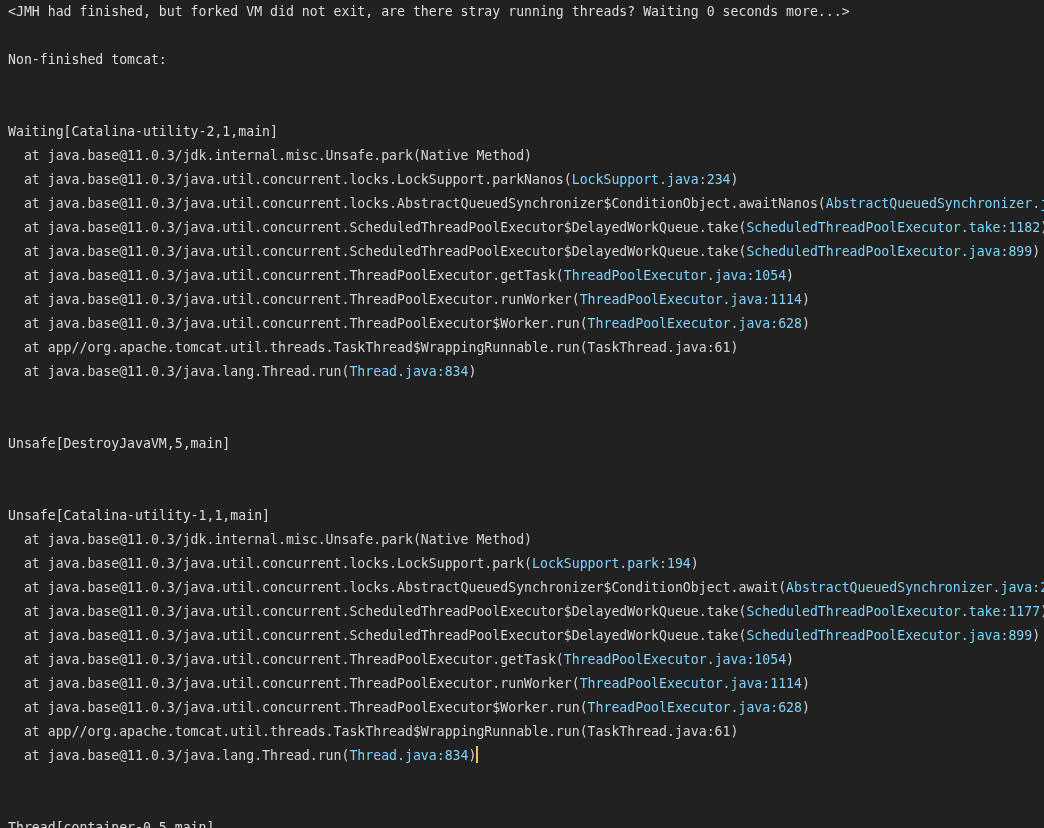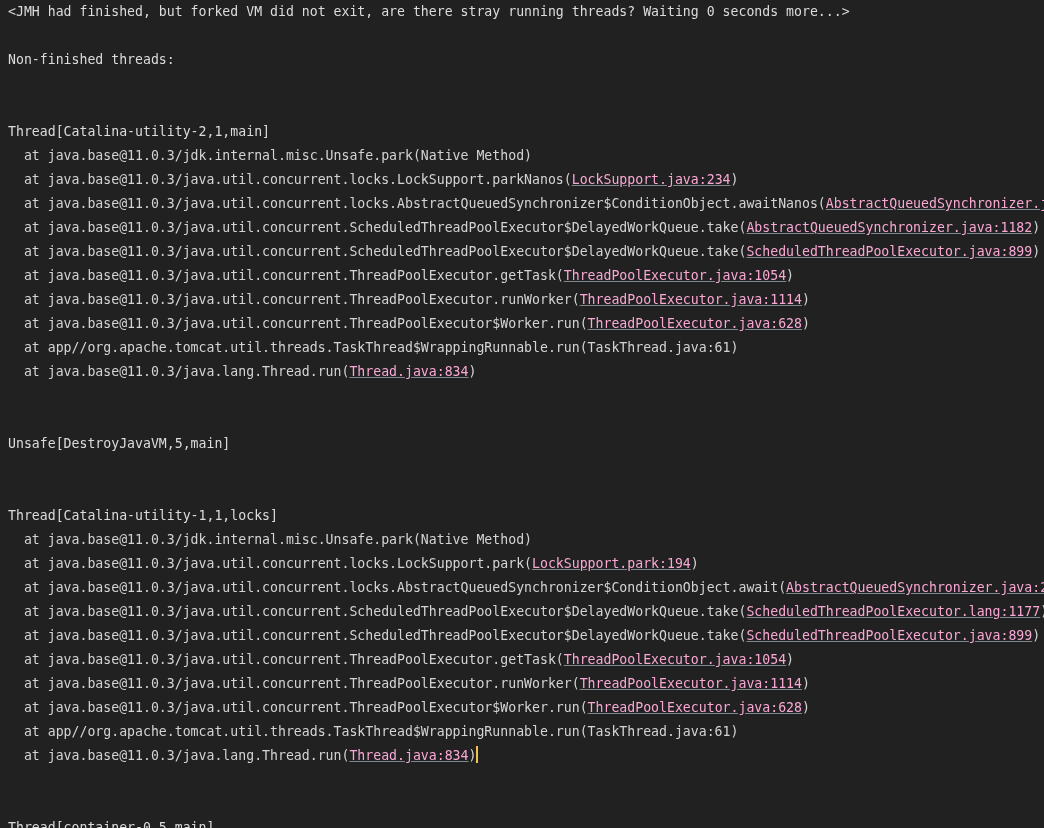--- a/index.html
+++ b/index.html
@@ -36,22 +36,21 @@
   .line.blank {
     height: 24px;
   }
   .line.header {
     color: #dcdcdc;
   }
   .frame {
     color: #d4d4d4;
   }
   .link {
-    color: #f9a8d4;
-    text-decoration: underline;
+    color: #7dd3fc;
     text-decoration-color: #7d878c;
     cursor: pointer;
   }
   .paren {
     color: #d4d4d4;
     text-decoration: none;
   }
   .caret {
     display: inline-block;
     width: 2px;
@@ -60,44 +59,44 @@
     vertical-align: -3px;
     margin-left: 0px;
   }
 </style>
 </head>
 <body>
 
 <div id="console">
     <div class="line header">&lt;JMH had finished, but forked VM did not exit, are there stray running threads? Waiting 0 seconds more...&gt;</div>
     <div class="line blank">&nbsp;</div>
-    <div class="line header">Non-finished threads:</div>
+    <div class="line header">Non-finished tomcat:</div>
     <div class="line blank">&nbsp;</div>
     <div class="line blank">&nbsp;</div>
-    <div class="line header">Thread[Catalina-utility-2,1,main]</div>
+    <div class="line header">Waiting[Catalina-utility-2,1,main]</div>
     <div class="line frame"><span>  at java.base@11.0.3/jdk.internal.misc.Unsafe.park(Native Method)</span></div>
     <div class="line frame"><span>  at java.base@11.0.3/java.util.concurrent.locks.LockSupport.parkNanos(</span><span class="link">LockSupport.java:234</span><span class="paren">)</span></div>
     <div class="line frame"><span>  at java.base@11.0.3/java.util.concurrent.locks.AbstractQueuedSynchronizer$ConditionObject.awaitNanos(</span><span class="link">AbstractQueuedSynchronizer.java:2123</span></div>
-    <div class="line frame"><span>  at java.base@11.0.3/java.util.concurrent.ScheduledThreadPoolExecutor$DelayedWorkQueue.take(</span><span class="link">AbstractQueuedSynchronizer.java:1182</span><span class="paren">)</span></div>
+    <div class="line frame"><span>  at java.base@11.0.3/java.util.concurrent.ScheduledThreadPoolExecutor$DelayedWorkQueue.take(</span><span class="link">ScheduledThreadPoolExecutor.take:1182</span><span class="paren">)</span></div>
     <div class="line frame"><span>  at java.base@11.0.3/java.util.concurrent.ScheduledThreadPoolExecutor$DelayedWorkQueue.take(</span><span class="link">ScheduledThreadPoolExecutor.java:899</span><span class="paren">)</span></div>
     <div class="line frame"><span>  at java.base@11.0.3/java.util.concurrent.ThreadPoolExecutor.getTask(</span><span class="link">ThreadPoolExecutor.java:1054</span><span class="paren">)</span></div>
     <div class="line frame"><span>  at java.base@11.0.3/java.util.concurrent.ThreadPoolExecutor.runWorker(</span><span class="link">ThreadPoolExecutor.java:1114</span><span class="paren">)</span></div>
     <div class="line frame"><span>  at java.base@11.0.3/java.util.concurrent.ThreadPoolExecutor$Worker.run(</span><span class="link">ThreadPoolExecutor.java:628</span><span class="paren">)</span></div>
     <div class="line frame"><span>  at app//org.apache.tomcat.util.threads.TaskThread$WrappingRunnable.run(TaskThread.java:61)</span></div>
     <div class="line frame"><span>  at java.base@11.0.3/java.lang.Thread.run(</span><span class="link">Thread.java:834</span><span class="paren">)</span></div>
     <div class="line blank">&nbsp;</div>
     <div class="line blank">&nbsp;</div>
     <div class="line header">Unsafe[DestroyJavaVM,5,main]</div>
     <div class="line blank">&nbsp;</div>
     <div class="line blank">&nbsp;</div>
-    <div class="line header">Thread[Catalina-utility-1,1,locks]</div>
+    <div class="line header">Unsafe[Catalina-utility-1,1,main]</div>
     <div class="line frame"><span>  at java.base@11.0.3/jdk.internal.misc.Unsafe.park(Native Method)</span></div>
     <div class="line frame"><span>  at java.base@11.0.3/java.util.concurrent.locks.LockSupport.park(</span><span class="link">LockSupport.park:194</span><span class="paren">)</span></div>
     <div class="line frame"><span>  at java.base@11.0.3/java.util.concurrent.locks.AbstractQueuedSynchronizer$ConditionObject.await(</span><span class="link">AbstractQueuedSynchronizer.java:2081</span></div>
-    <div class="line frame"><span>  at java.base@11.0.3/java.util.concurrent.ScheduledThreadPoolExecutor$DelayedWorkQueue.take(</span><span class="link">ScheduledThreadPoolExecutor.lang:1177</span><span class="paren">)</span></div>
+    <div class="line frame"><span>  at java.base@11.0.3/java.util.concurrent.ScheduledThreadPoolExecutor$DelayedWorkQueue.take(</span><span class="link">ScheduledThreadPoolExecutor.take:1177</span><span class="paren">)</span></div>
     <div class="line frame"><span>  at java.base@11.0.3/java.util.concurrent.ScheduledThreadPoolExecutor$DelayedWorkQueue.take(</span><span class="link">ScheduledThreadPoolExecutor.java:899</span><span class="paren">)</span></div>
     <div class="line frame"><span>  at java.base@11.0.3/java.util.concurrent.ThreadPoolExecutor.getTask(</span><span class="link">ThreadPoolExecutor.java:1054</span><span class="paren">)</span></div>
     <div class="line frame"><span>  at java.base@11.0.3/java.util.concurrent.ThreadPoolExecutor.runWorker(</span><span class="link">ThreadPoolExecutor.java:1114</span><span class="paren">)</span></div>
     <div class="line frame"><span>  at java.base@11.0.3/java.util.concurrent.ThreadPoolExecutor$Worker.run(</span><span class="link">ThreadPoolExecutor.java:628</span><span class="paren">)</span></div>
     <div class="line frame"><span>  at app//org.apache.tomcat.util.threads.TaskThread$WrappingRunnable.run(TaskThread.java:61)</span></div>
     <div class="line frame"><span>  at java.base@11.0.3/java.lang.Thread.run(</span><span class="link">Thread.java:834</span><span class="paren">)</span><span class="caret"></span></div>
     <div class="line blank">&nbsp;</div>
     <div class="line blank">&nbsp;</div>
     <div class="line header">Thread[container-0,5,main]</div>
   </div>

